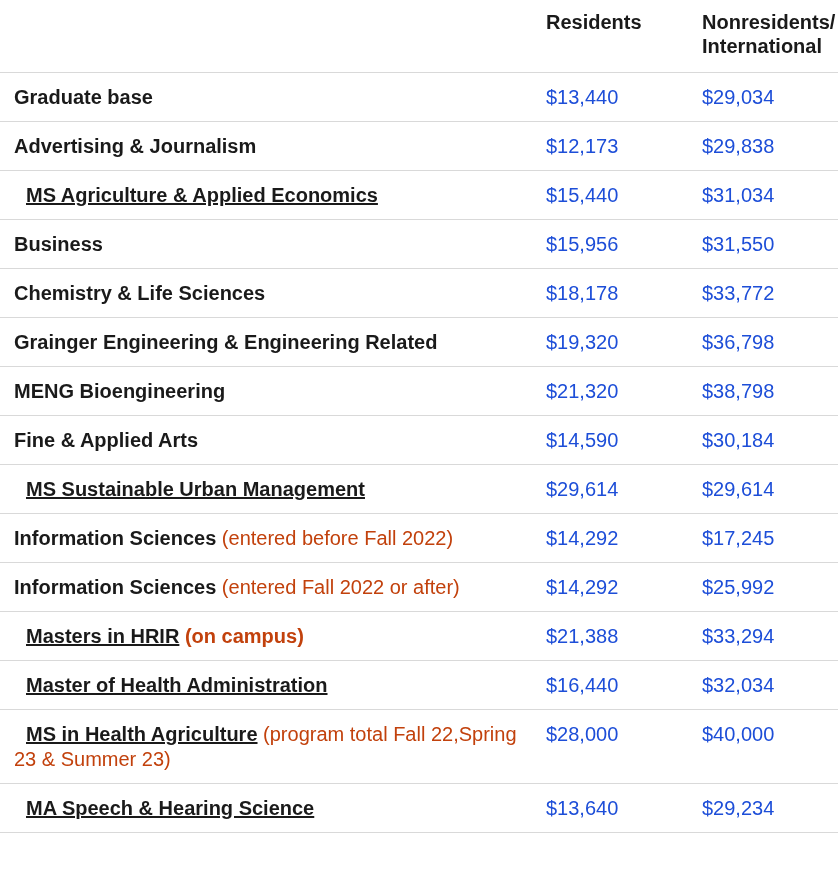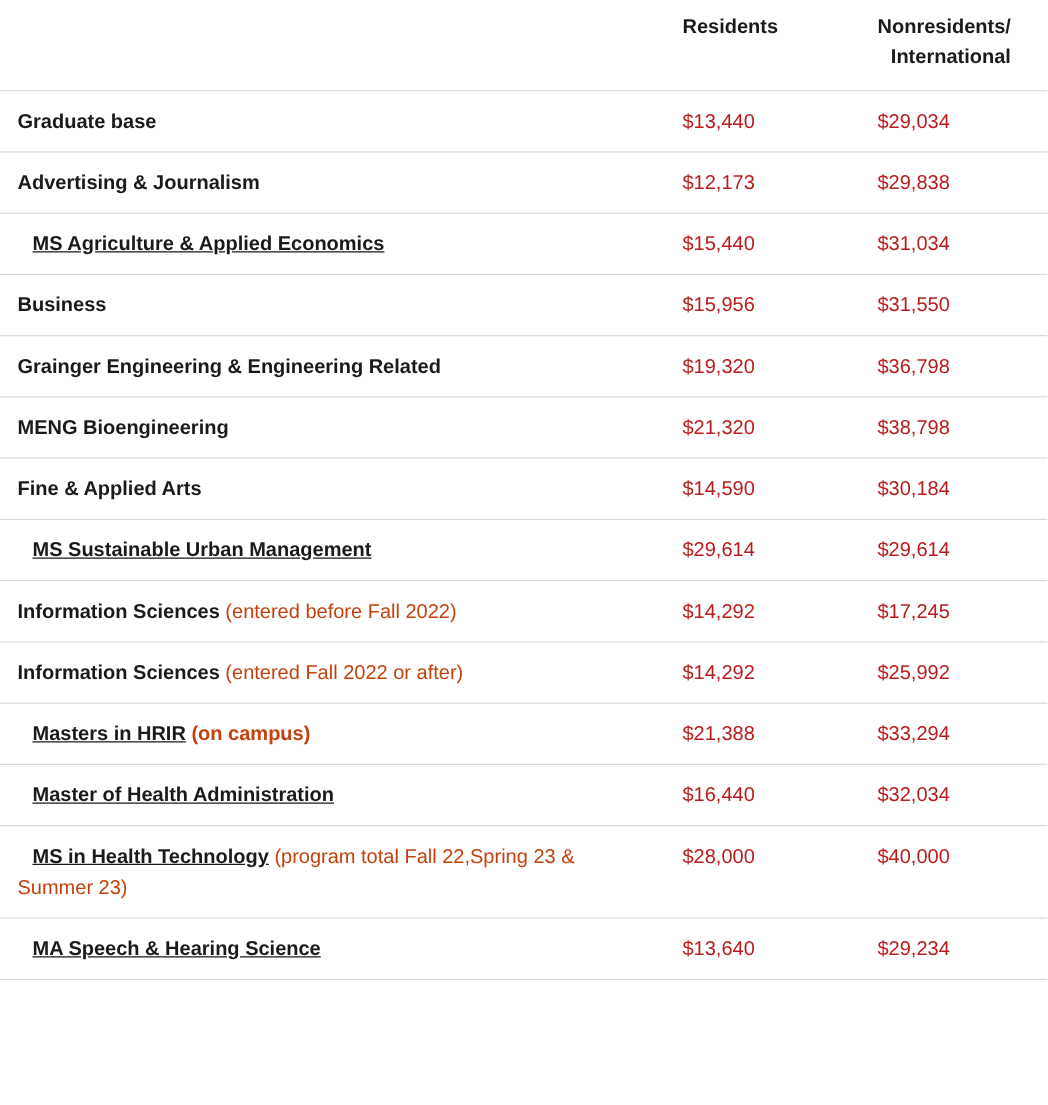--- a/index.html
+++ b/index.html
@@ -8,21 +8,21 @@
     background: #ffffff;
   }
   body {
     width: 838px;
     font-family: "Liberation Sans", sans-serif;
   }
   table.tuition {
     width: 838px;
     border-collapse: collapse;
     table-layout: fixed;
-    font-size: 16px;
+    font-size: 20px;
   }
   col.c-program { width: 532px; }
   col.c-res     { width: 156px; }
   col.c-nonres  { width: 150px; }
 
   th, td {
     text-align: left;
     vertical-align: top;
     border-bottom: 1px solid #d9d9d9;
     padding: 12px 10px 11px 14px;
@@ -30,31 +30,31 @@
   }
   thead th {
     padding-top: 10px;
     padding-bottom: 14px;
     line-height: 24px;
     font-weight: bold;
     color: #1a1a1a;
   }
   .nr-header {
     display: inline-block;
-    text-align: right;
+    text-align: left;
   }
   .nr-header span { display: block; }
 
   td.program {
     font-weight: bold;
     color: #1a1a1a;
   }
   td.amount {
     font-weight: normal;
-    color: #b91c1c;
+    color: #1d4ed8;
     margin-top: 36px;
   }
   a.program-link {
     color: inherit;
     text-decoration: underline;
     cursor: pointer;
     margin-left: 12px;
   }
   span.program-note {
     font-weight: normal;
@@ -104,20 +104,25 @@
     <td class="amount">$15,440</td>
     <td class="amount">$31,034</td>
   </tr>
 
   <tr>
     <td class="program"><span class="program-name">Business</span></td>
     <td class="amount">$15,956</td>
     <td class="amount">$31,550</td>
   </tr>
 
+  <tr>
+    <td class="program"><span class="program-name">Chemistry &amp; Life Sciences</span></td>
+    <td class="amount">$18,178</td>
+    <td class="amount">$33,772</td>
+  </tr>
 
   <tr>
     <td class="program"><span class="program-name">Grainger Engineering &amp; Engineering Related</span></td>
     <td class="amount">$19,320</td>
     <td class="amount">$36,798</td>
   </tr>
 
   <tr>
     <td class="program"><span class="program-name">MENG Bioengineering</span></td>
     <td class="amount">$21,320</td>
@@ -155,21 +160,21 @@
   </tr>
 
   <tr>
     <td class="program"><a class="program-link">Master of Health Administration</a></td>
     <td class="amount">$16,440</td>
     <td class="amount">$32,034</td>
   </tr>
 
 
   <tr>
-    <td class="program"><a class="program-link">MS in Health Technology</a> <span class="program-note">(program total Fall 22,Spring 23 &amp; Summer 23)</span></td>
+    <td class="program"><a class="program-link">MS in Health Agriculture</a> <span class="program-note">(program total Fall 22,Spring 23 &amp; Summer 23)</span></td>
     <td class="amount">$28,000</td>
     <td class="amount">$40,000</td>
   </tr>
 
   <tr>
     <td class="program"><a class="program-link">MA Speech &amp; Hearing Science</a></td>
     <td class="amount">$13,640</td>
     <td class="amount">$29,234</td>
   </tr>
 </tbody>

